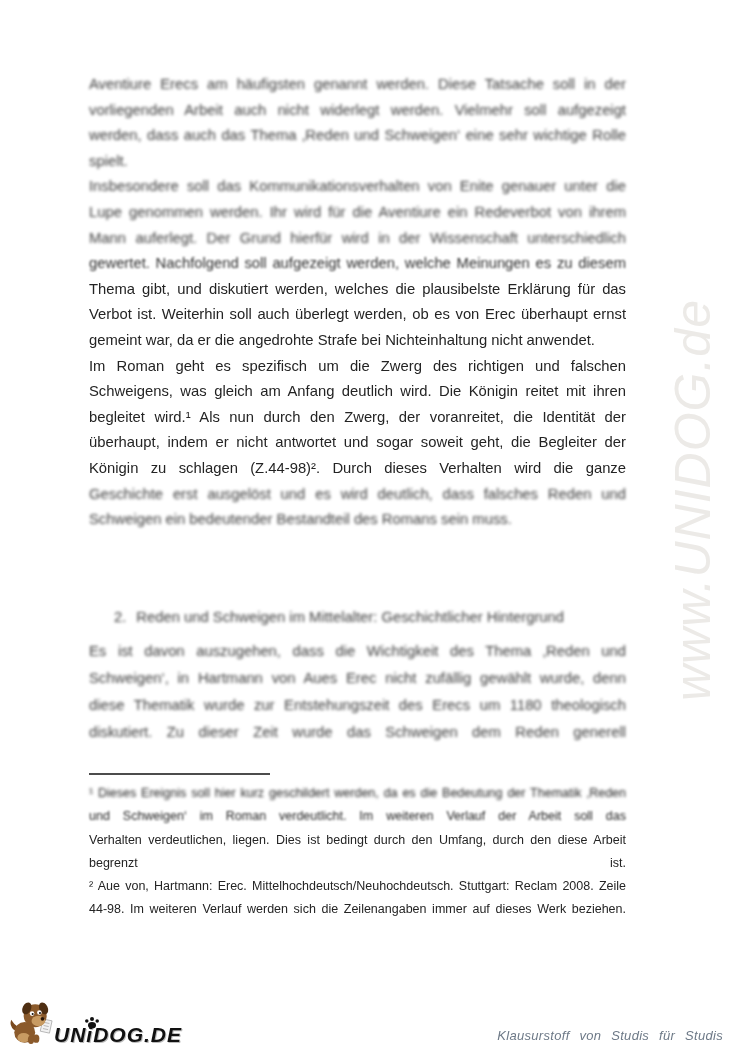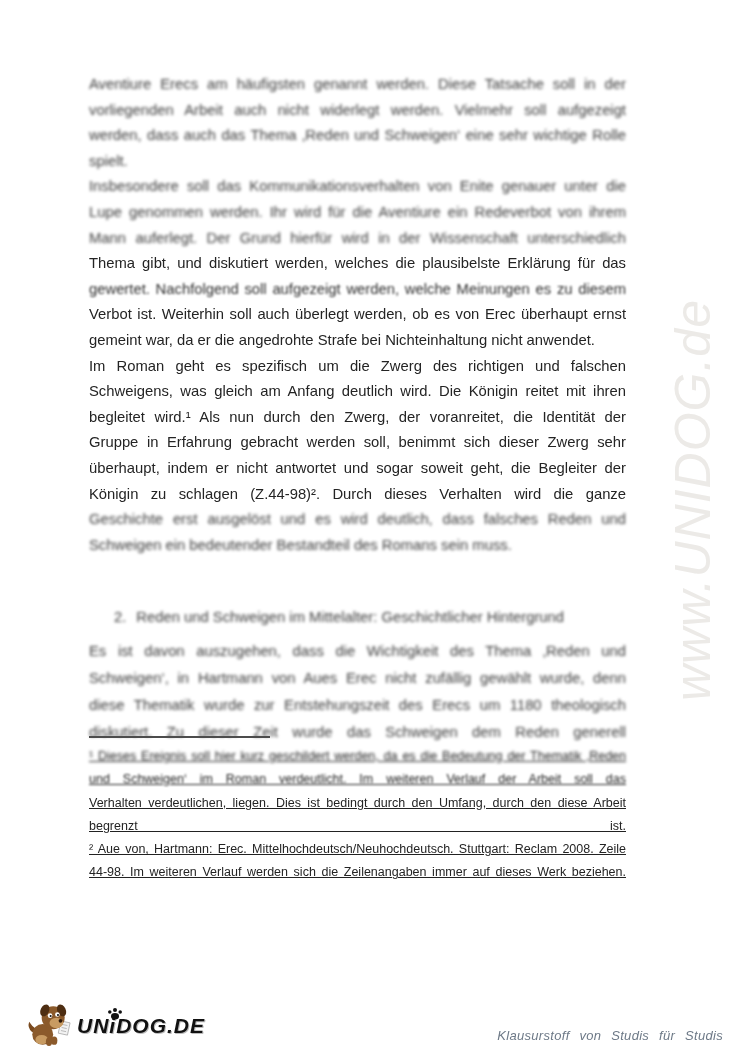--- a/index.html
+++ b/index.html
@@ -29,30 +29,30 @@
   .b{filter:blur(1.7px);color:#3d3d3d;}
   .bl{filter:blur(0.8px);color:#2e2e2e;}
   
   .heading-block{top:604px;padding-left:25px;box-sizing:border-box;}
   .heading{font-size:14.8px;line-height:26px;}
   .heading .num{margin-right:10px;}
   
   .p4-block{top:638px;}
   .ln2{line-height:27px;height:27px;}
   
-  .fn-block{top:736px;text-decoration:underline;}
+  .fn-block{top:773px;}
   .fnsep{width:181px;height:2px;background:#4c4c4c;filter:blur(0.7px);margin-bottom:7px;}
   .fn{
     font-size:12.5px;line-height:23.3px;height:23.3px;
     text-align:justify;text-align-last:justify;color:#242424;
   }
   
   .footer-logo{
-    position:absolute;left:26px;top:1004px;height:46px;
-    display:flex;align-items:center;gap:5px;z-index:2;
+    position:absolute;left:8px;top:1004px;height:46px;
+    display:flex;align-items:flex-end;z-index:2;
   }
   .brand{
     position:relative;font-size:21px;font-weight:bold;font-style:italic;
     letter-spacing:1px;color:#111;padding-bottom:3px;
     text-shadow:1px 1px 0 #bbb;
   }
   .paw{position:absolute;left:30px;top:-13px;}
   .tagline{
     position:absolute;right:27px;top:1028px;
     font-size:13px;font-style:italic;color:#6d7987;
@@ -65,28 +65,27 @@
 <div class="watermark">www.UNIDOG.de</div>
 
 <div class="textcol body-block">
   <div class="ln b">Aventiure Erecs am häufigsten genannt werden. Diese Tatsache soll in der</div>
   <div class="ln b">vorliegenden Arbeit auch nicht widerlegt werden. Vielmehr soll aufgezeigt</div>
   <div class="ln b">werden, dass auch das Thema ‚Reden und Schweigen‘ eine sehr wichtige Rolle</div>
   <div class="ln b last">spielt.</div>
   <div class="ln b">Insbesondere soll das Kommunikationsverhalten von Enite genauer unter die</div>
   <div class="ln b">Lupe genommen werden. Ihr wird für die Aventiure ein Redeverbot von ihrem</div>
   <div class="ln b">Mann auferlegt. Der Grund hierfür wird in der Wissenschaft unterschiedlich</div>
+  <div class="ln bl">gewertet. Nachfolgend soll aufgezeigt werden, welche Meinungen es zu diesem</div>
   <div class="ln">Thema gibt, und diskutiert werden, welches die plausibelste Erklärung für das</div>
-  <div class="ln bl">gewertet. Nachfolgend soll aufgezeigt werden, welche Meinungen es zu diesem</div>
   <div class="ln">Verbot ist. Weiterhin soll auch überlegt werden, ob es von Erec überhaupt ernst</div>
   <div class="ln last">gemeint war, da er die angedrohte Strafe bei Nichteinhaltung nicht anwendet.</div>
   <div class="ln">Im Roman geht es spezifisch um die Zwerg des richtigen und falschen</div>
   <div class="ln">Schweigens, was gleich am Anfang deutlich wird. Die Königin reitet mit ihren</div>
   <div class="ln">begleitet wird.¹ Als nun durch den Zwerg, der voranreitet, die Identität der</div>
-  <div class="ln">Gruppe in Erfahrung gebracht werden soll, benimmt sich dieser Zwerg sehr</div>
   <div class="ln">überhaupt, indem er nicht antwortet und sogar soweit geht, die Begleiter der</div>
   <div class="ln">Königin zu schlagen (Z.44-98)². Durch dieses Verhalten wird die ganze</div>
   <div class="ln b">Geschichte erst ausgelöst und es wird deutlich, dass falsches Reden und</div>
   <div class="ln b last">Schweigen ein bedeutender Bestandteil des Romans sein muss.</div>
 </div>
 
 <div class="textcol heading-block">
   <div class="heading b">
     <span class="num">2.</span><span>Reden und Schweigen im Mittelalter: Geschichtlicher Hintergrund</span>
   </div>

